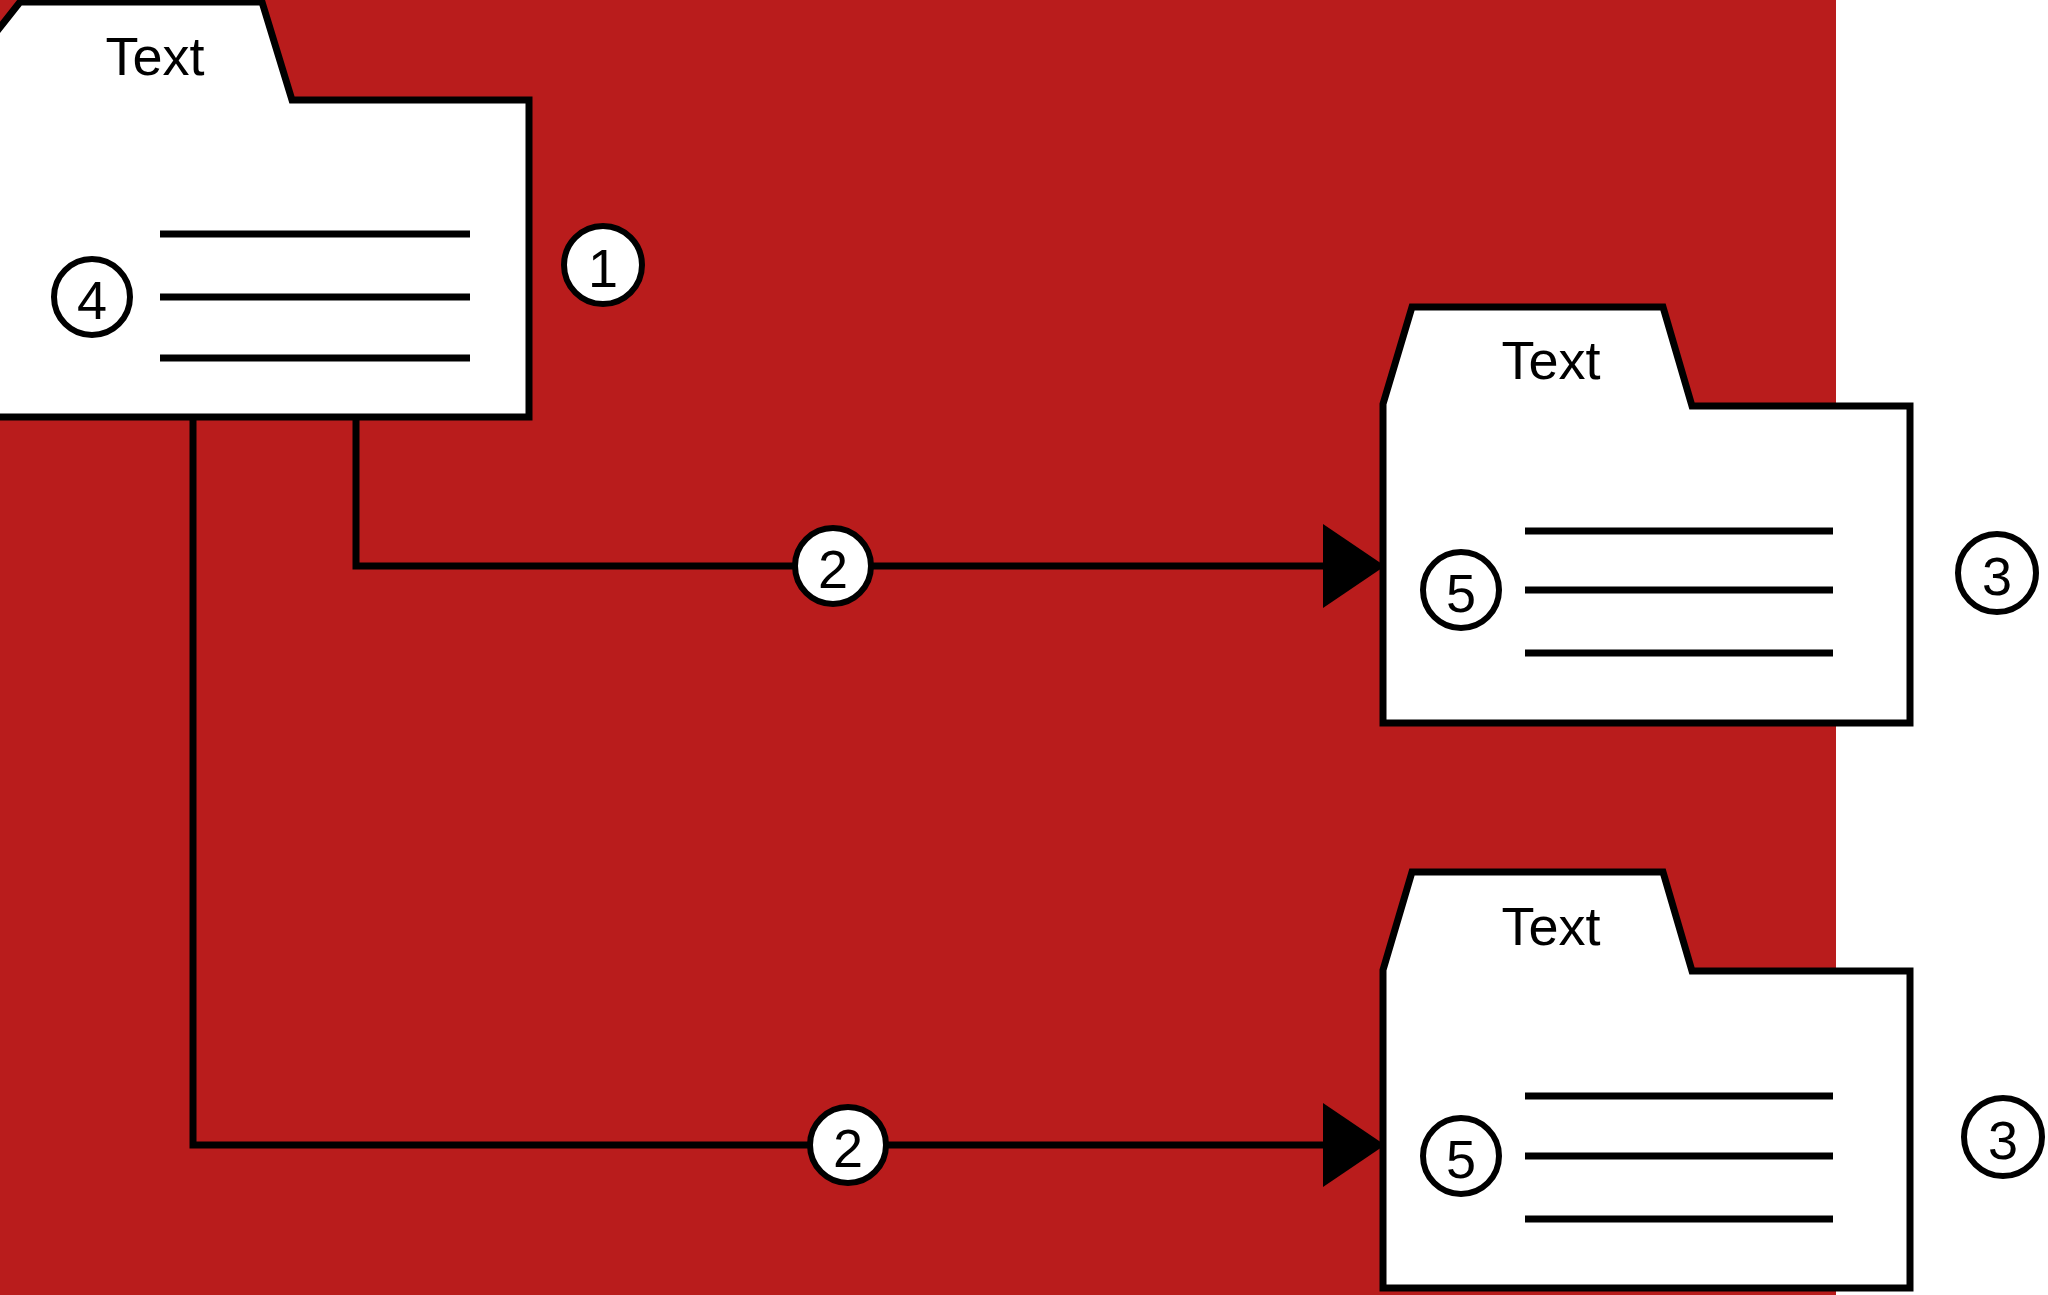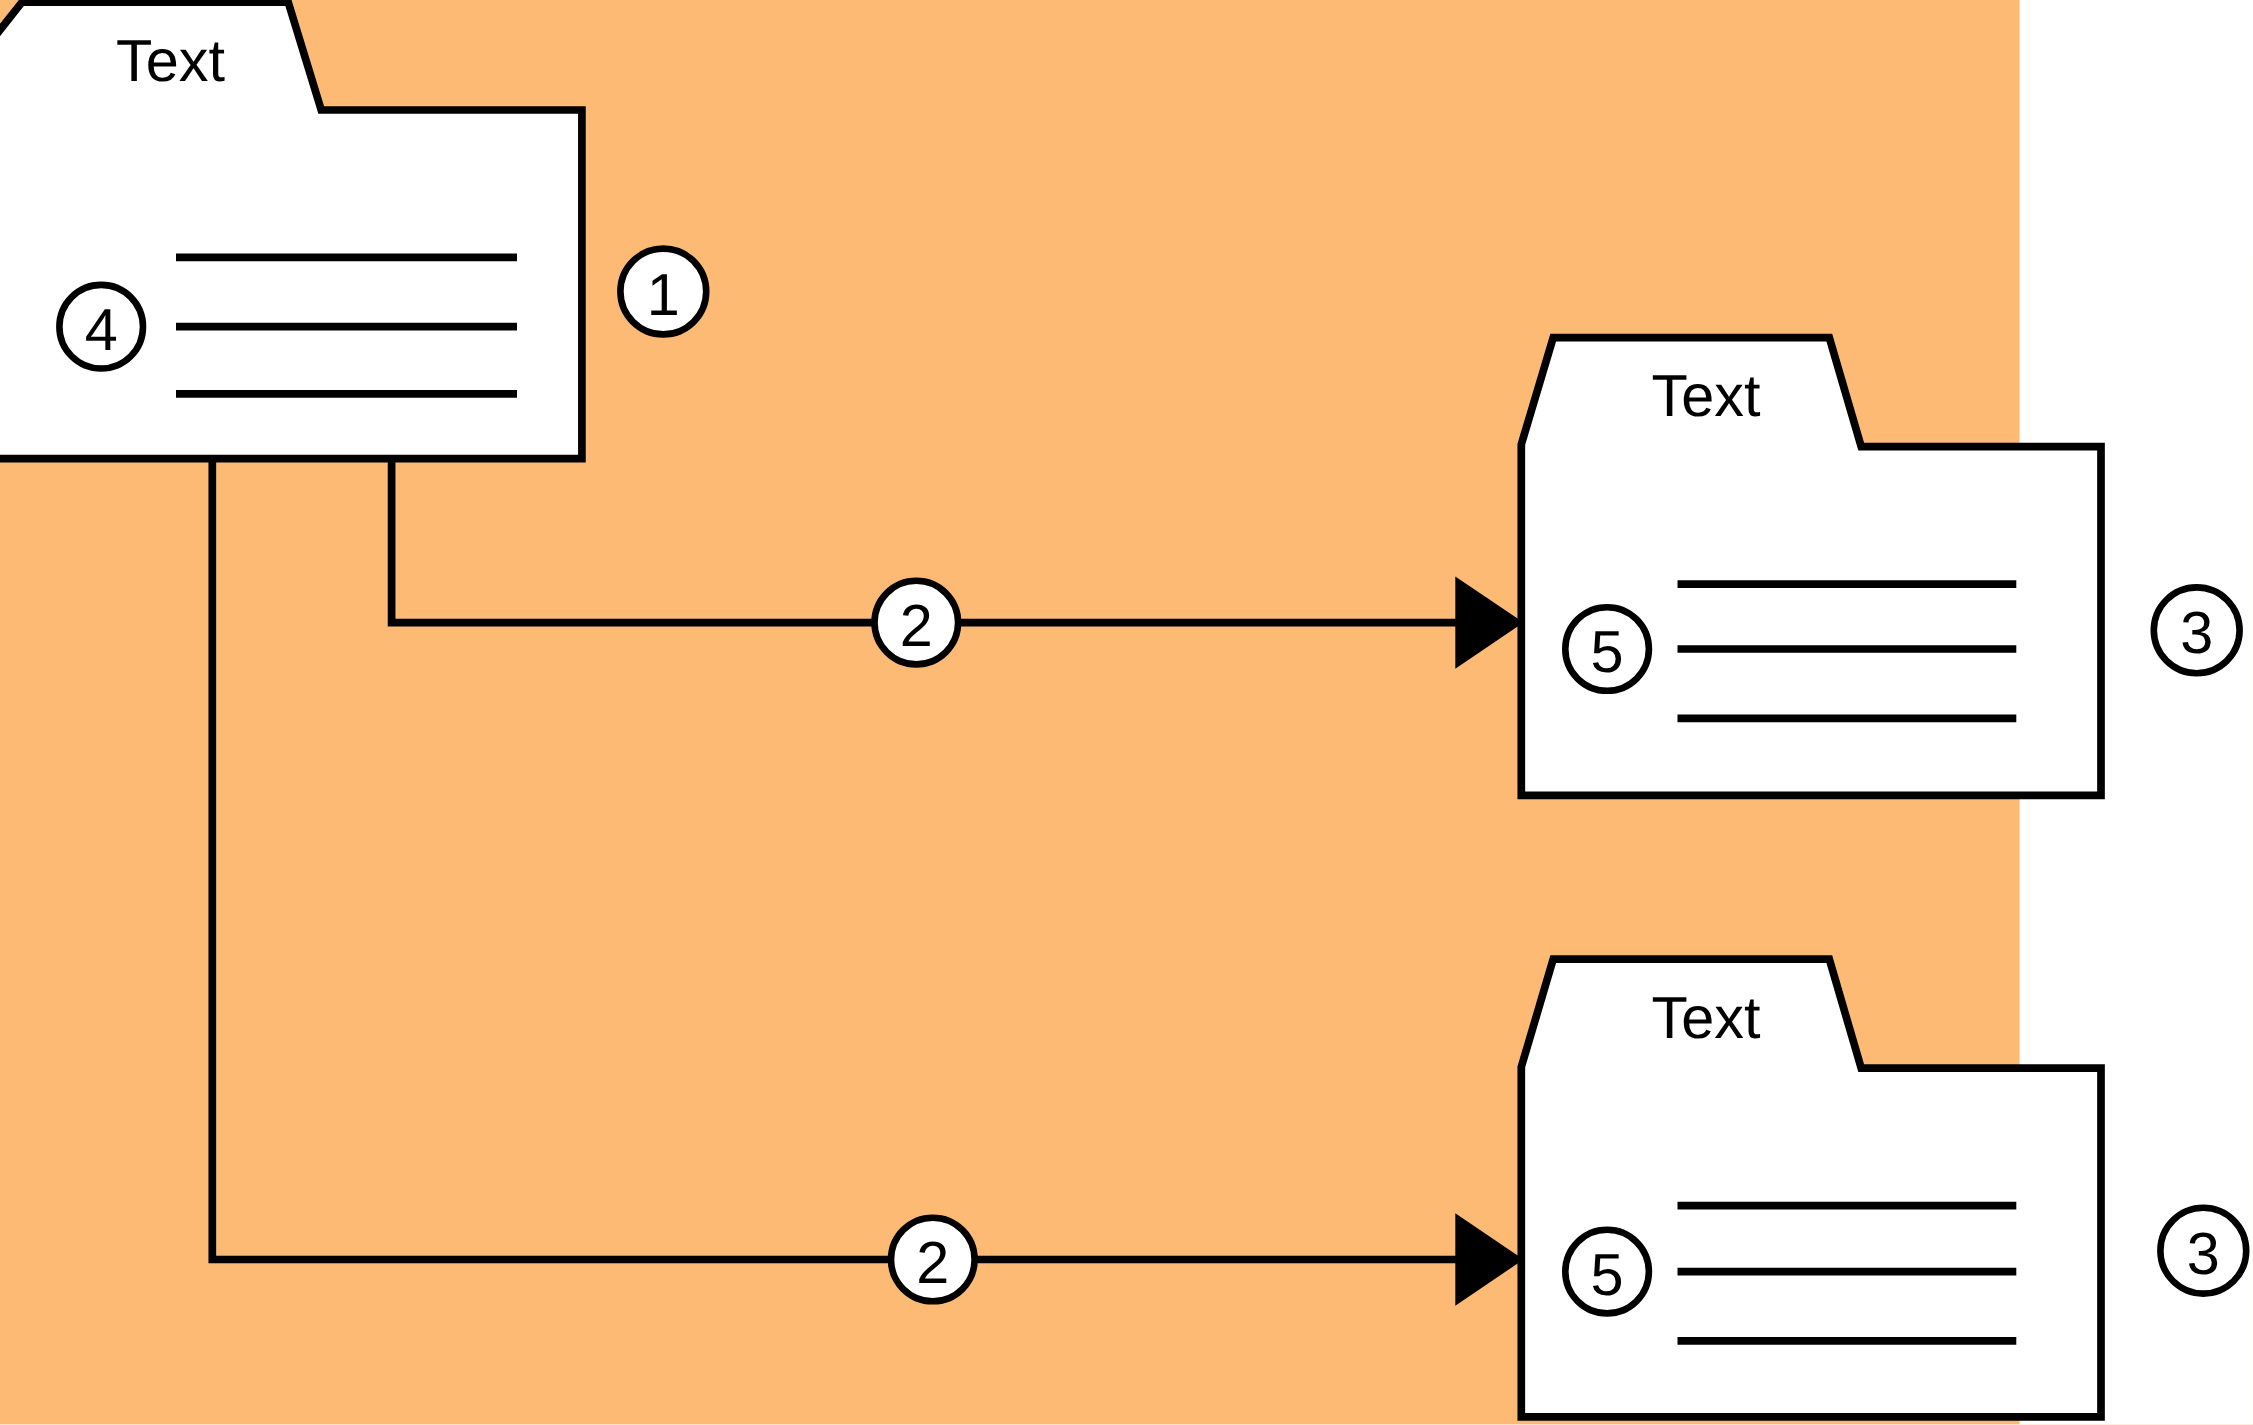--- a/index.html
+++ b/index.html
@@ -10,21 +10,21 @@
   body {
     width: 2048px;
     height: 1295px;
     overflow: hidden;
     font-family: "Liberation Sans", sans-serif;
   }
   #canvas-wrap {
     position: relative;
     width: 1836px;
     height: 1295px;
-    background: #fdba74;
+    background: #b91c1c;
   }
   svg#diagram {
     position: absolute;
     top: 0;
     left: 0;
     width: 2048px;
     height: 1295px;
     display: block;
   }
   .folder-shape {

